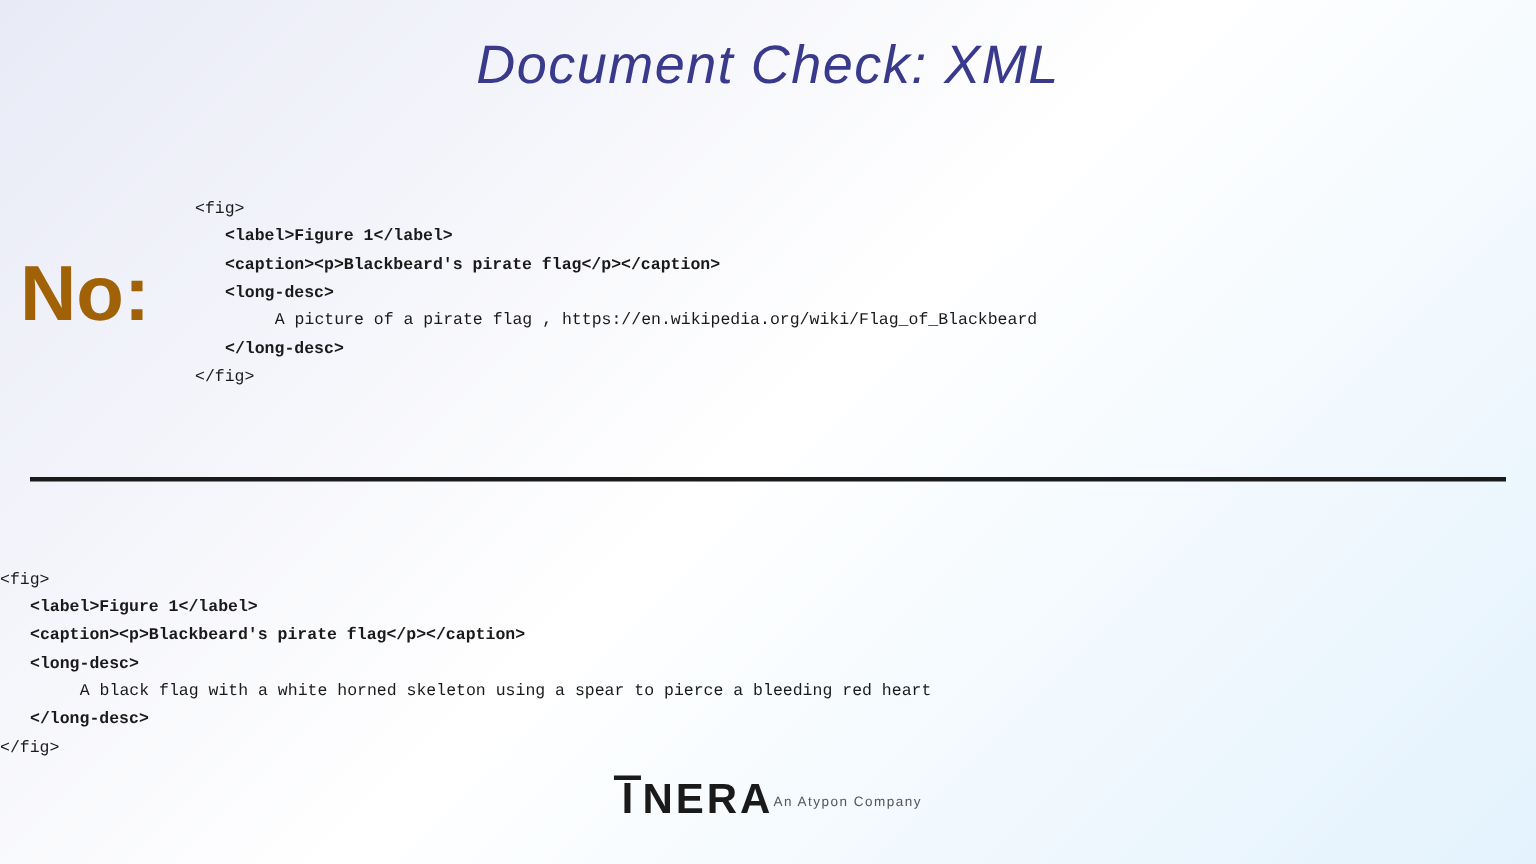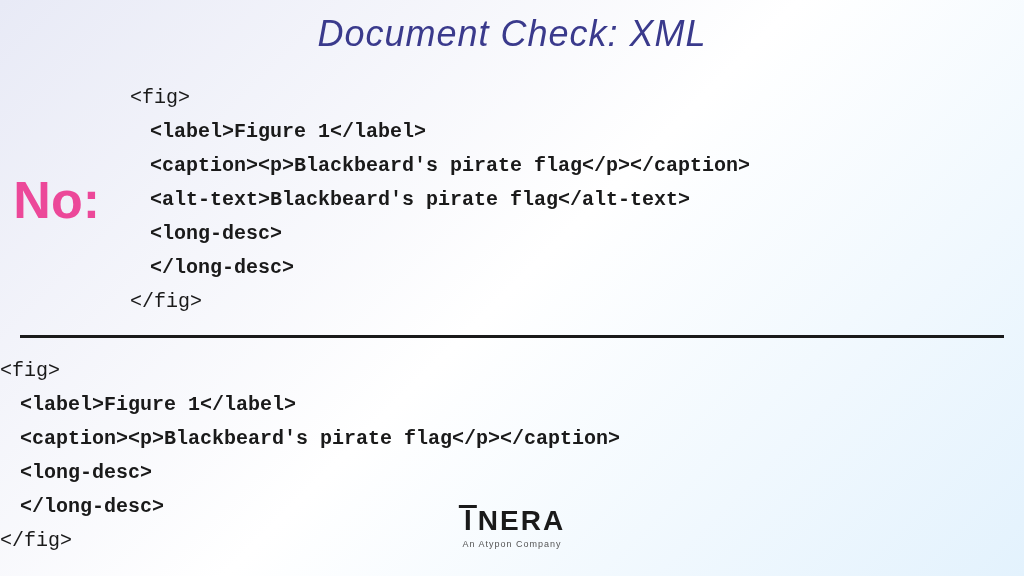--- a/index.html
+++ b/index.html
@@ -12,21 +12,20 @@
       overflow: hidden;
       position: relative;
     }
 
     .slide {
       width: 1024px;
       height: 565px;
       position: relative;
       display: flex;
       flex-direction: column;
-      justify-content: center;
     }
 
     .title {
       text-align: center;
       padding: 22px 0 10px 0;
       font-size: 36px;
       font-style: italic;
       color: #3a3a8c;
       font-weight: normal;
       letter-spacing: 1px;
@@ -42,30 +41,30 @@
       display: flex;
       flex-direction: row;
       align-items: center;
       padding: 10px 0 10px 0;
       flex: 1;
     }
 
     .section-label {
       font-size: 52px;
       font-weight: bold;
-      color: #ec4899;
+      color: #a16207;
       min-width: 130px;
       text-align: right;
       padding-right: 30px;
       line-height: 1;
     }
 
     .code-block {
       font-family: 'Courier New', Courier, monospace;
-      font-size: 20px;
+      font-size: 11px;
       color: #1a1a1a;
       line-height: 1.7;
       padding: 6px 0;
     }
 
     .code-block .indent1 {
       padding-left: 20px;
       font-weight: bold;
     }
 
@@ -78,21 +77,21 @@
       background: #1a1a1a;
       margin: 0 20px;
     }
 
     .logo-area {
       position: absolute;
       bottom: 16px;
       left: 50%;
       transform: translateX(-50%);
       display: flex;
-      flex-direction: column;
+      flex-direction: row;
       align-items: center;
     }
 
     .logo-text {
       font-size: 28px;
       font-weight: bold;
       color: #1a1a1a;
       letter-spacing: 2px;
       display: flex;
       align-items: flex-start;
@@ -140,35 +139,36 @@
   <div class="title">Document Check: XML</div>
 
   <div class="content-area">
 
     <div class="section no-section">
       <div class="section-label">No:</div>
       <div class="code-block">
         <div class="indent0">&lt;fig&gt;</div>
         <div class="indent1">&lt;label&gt;Figure 1&lt;/label&gt;</div>
         <div class="indent1">&lt;caption&gt;&lt;p&gt;Blackbeard's pirate flag&lt;/p&gt;&lt;/caption&gt;</div>
-        <div class="indent1">&lt;alt-text&gt;Blackbeard's pirate flag&lt;/alt-text&gt;</div>
         <div class="indent1">&lt;long-desc&gt;</div>
+        <div class="indent2">&nbsp;&nbsp;A picture of a pirate flag , https://en.wikipedia.org/wiki/Flag_of_Blackbeard</div>
         <div class="indent1">&lt;/long-desc&gt;</div>
         <div class="indent0">&lt;/fig&gt;</div>
       </div>
     </div>
 
     <div class="divider"></div>
 
     <div class="section yes-section">
       <div class="code-block">
         <div class="indent0">&lt;fig&gt;</div>
         <div class="indent1">&lt;label&gt;Figure 1&lt;/label&gt;</div>
         <div class="indent1">&lt;caption&gt;&lt;p&gt;Blackbeard's pirate flag&lt;/p&gt;&lt;/caption&gt;</div>
         <div class="indent1">&lt;long-desc&gt;</div>
+        <div class="indent2">&nbsp;&nbsp;A black flag with a white horned skeleton using a spear to pierce a bleeding red heart</div>
         <div class="indent1">&lt;/long-desc&gt;</div>
         <div class="indent0">&lt;/fig&gt;</div>
       </div>
     </div>
 
   </div>
 
   <div class="logo-area">
     <div class="logo-text">
       <div class="logo-i-bar">

